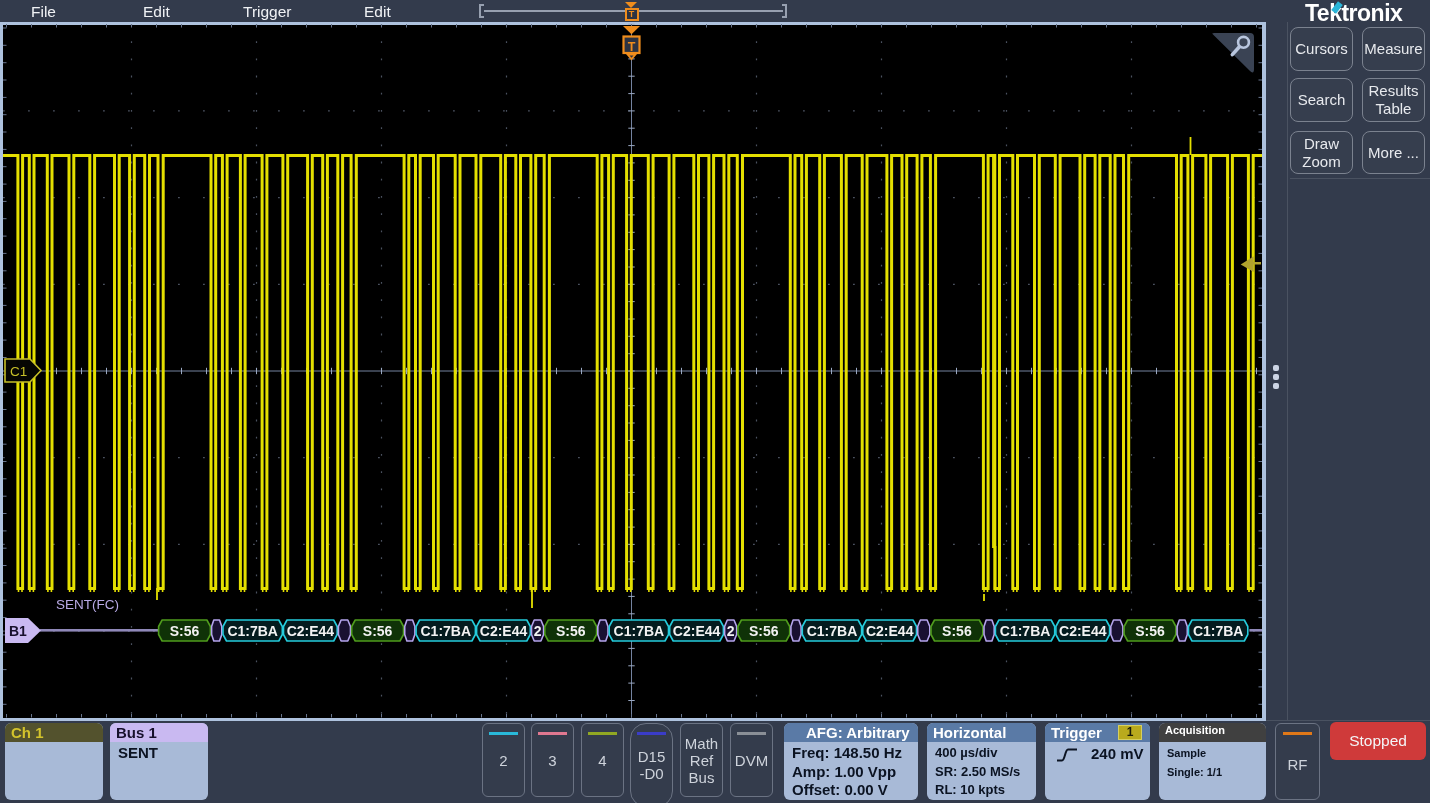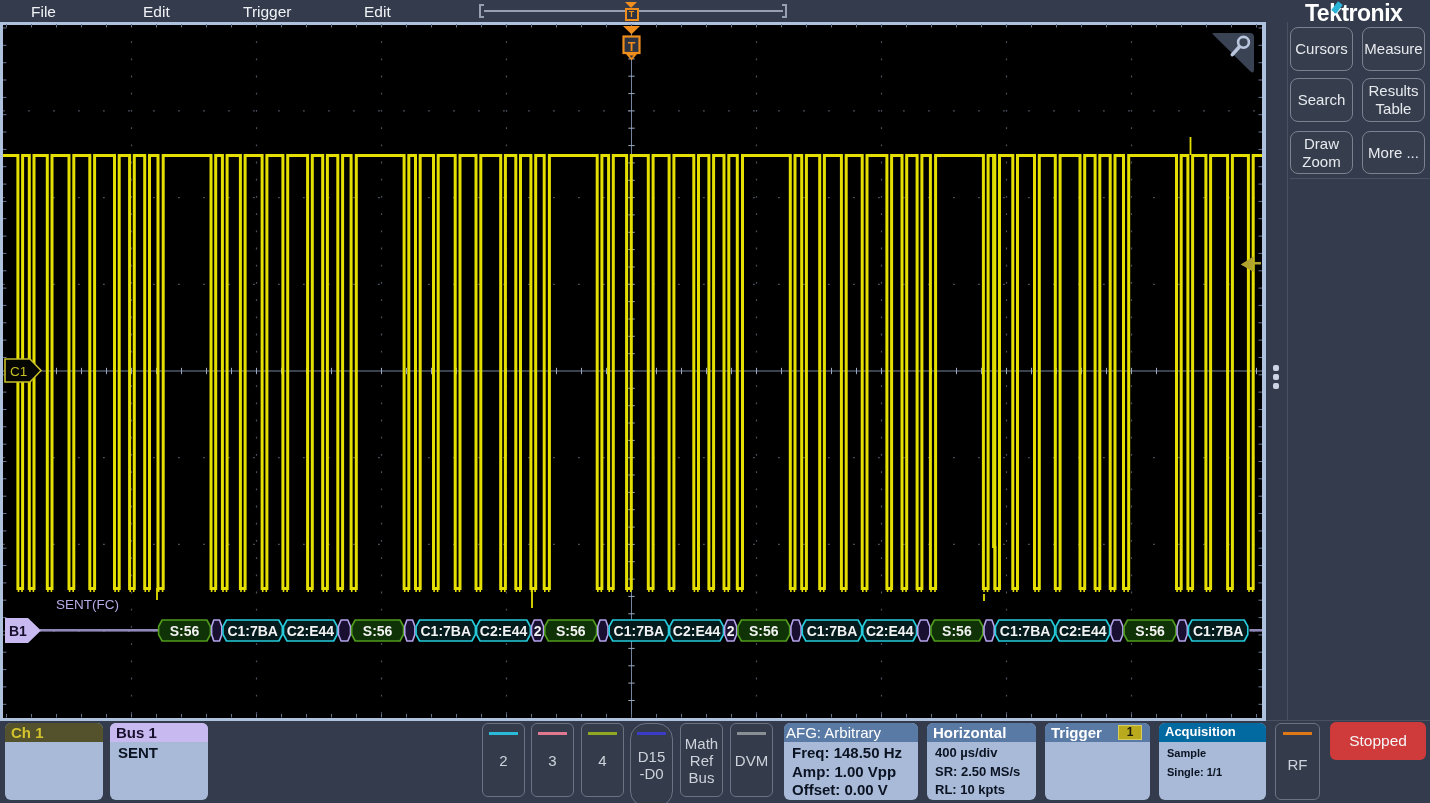--- a/index.html
+++ b/index.html
@@ -177,40 +177,48 @@
       <div>Bus</div>
     </div>
   </div>
 <div style="position:absolute;left:730px;top:723px;width:43px;height:74px;border:1px solid #6b7383;border-radius:6px;background:#343c4c">
     <div style="position:absolute;left:6px;right:6px;top:8px;height:3px;background:#8a8f96"></div>
 <div style="position:absolute;left:0;right:0;top:50%;transform:translateY(-50%);text-align:center;color:#ced3db;font-size:15px;line-height:17px">
       <div>DVM</div>
     </div>
   </div>
 <div style="position:absolute;left:784px;top:723px;width:134px;height:77px;border-radius:6px;overflow:hidden;background:#a8bad7">
-<div style="height:19px;background:#5a7aa6;color:#fff;font-size:15px;font-weight:normal;padding:1px 0 0 2px;position:relative">AFG: Arbitrary</div>
+<div style="height:19px;background:#5a7aa6;color:#fff;font-size:15px;font-weight:bold;padding:1px 0 0 22px;position:relative">AFG: Arbitrary</div>
 <div style="color:#0b1322;font-size:15px;font-weight:bold;padding:2px 0 0 8px;line-height:18.6px">
       <div>Freq: 148.50 Hz</div>
       <div>Amp: 1.00 Vpp</div>
       <div>Offset: 0.00 V</div>
     </div>
   </div>
 <div style="position:absolute;left:927px;top:723px;width:109px;height:77px;border-radius:6px;overflow:hidden;background:#a8bad7">
 <div style="height:19px;background:#5a7aa6;color:#fff;font-size:15px;font-weight:bold;padding:1px 0 0 6px;position:relative">Horizontal</div>
 <div style="color:#0b1322;font-size:13px;font-weight:bold;padding:2px 0 0 8px;line-height:18.6px">
       <div>400 µs/div</div>
       <div>SR:&nbsp;2.50 MS/s</div>
       <div>RL:&nbsp;10 kpts</div>
     </div>
   </div>
 <div style="position:absolute;left:1045px;top:723px;width:105px;height:77px;border-radius:6px;overflow:hidden;background:#a8bad7">
 <div style="height:19px;background:#5a7aa6;color:#fff;font-size:15px;font-weight:bold;padding:1px 0 0 6px;position:relative">Trigger<div style="position:absolute;right:8px;top:2px;width:24px;height:15px;background:#b9aa1d;border:1px solid #d6cf60;color:#1a1a08;font-size:12px;font-weight:bold;text-align:center;line-height:13px">1</div></div>
+<div style="color:#0b1322;font-size:15px;font-weight:bold;padding:2px 0 0 8px;line-height:18.6px">
+      <div style="position:relative;height:52px">
+        <svg width="24" height="16" style="position:absolute;left:2px;top:3px" viewBox="0 0 24 16">
+          <path d="M 2,13.5 H 7 C 10,13.5 10,2.5 13,2.5 H 22" stroke="#0b1322" stroke-width="2" fill="none"></path>
+        </svg>
+        <span style="position:absolute;left:38px;top:1px;white-space:nowrap">240 mV</span>
+      </div>
+    </div>
   </div>
 <div style="position:absolute;left:1159px;top:723px;width:107px;height:77px;border-radius:6px;overflow:hidden;background:#a8bad7">
-<div style="height:19px;background:#0369a1;color:#fff;font-size:13px;font-weight:bold;padding:1px 0 0 6px;position:relative">Acquisition</div>
+<div style="height:19px;background:#404040;color:#fff;font-size:11px;font-weight:bold;padding:1px 0 0 6px;position:relative">Acquisition</div>
 <div style="color:#0b1322;font-size:11px;font-weight:bold;padding:2px 0 0 8px;line-height:18.6px">
       <div>Sample</div>
       <div>Single: 1/1</div>
     </div>
   </div>
 <div style="position:absolute;left:1275px;top:723px;width:45px;height:77px;border:1px solid #6b7383;border-radius:6px;background:#343c4c">
 <div style="position:absolute;left:7px;right:7px;top:8px;height:3px;background:#e07818"></div>
 <div style="position:absolute;left:0;right:0;top:32px;text-align:center;color:#ced3db;font-size:15px">RF</div>
   </div>
 <div style="position:absolute;left:1330px;top:722px;width:96px;height:38px;border-radius:6px;background:#cf3a3a;color:#f4f6f8;font-size:15.5px;text-align:center;line-height:38px">Stopped</div>

